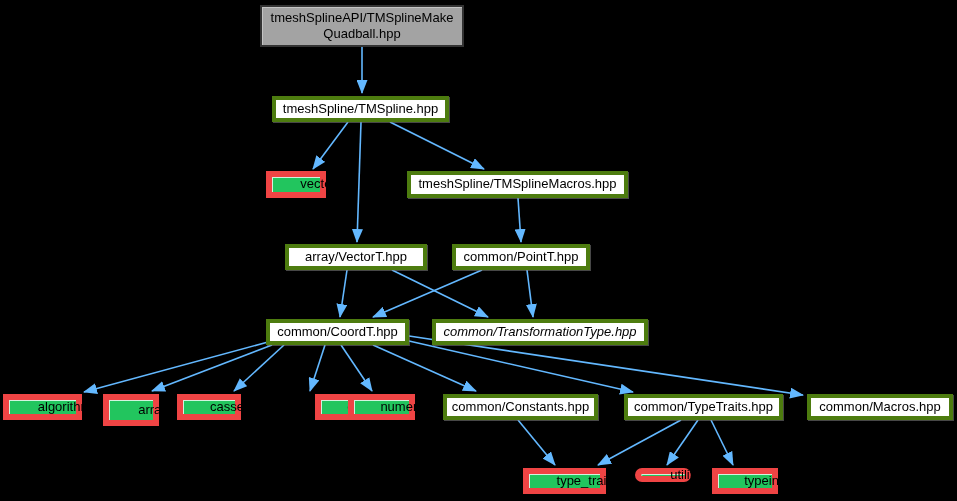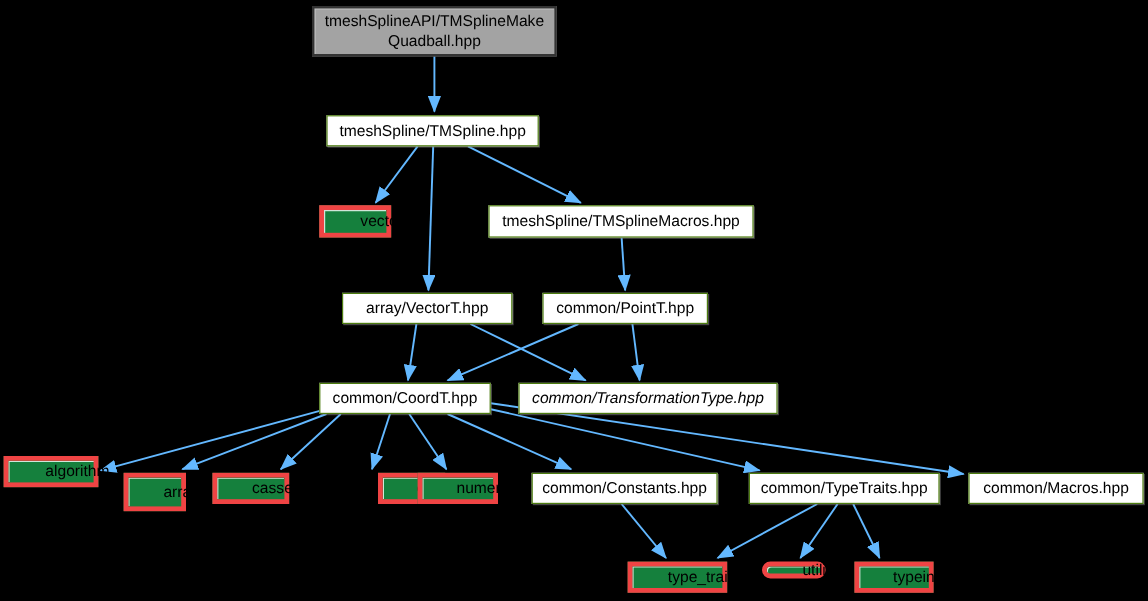--- a/index.html
+++ b/index.html
@@ -15,26 +15,26 @@
     position:absolute;
     display:flex;align-items:center;justify-content:center;
     text-align:center;
     font-size:13px;line-height:1.25;
     color:#000;
     box-sizing:border-box;
     white-space:pre-line;
   }
   .node.file{
     background:#ffffff;
-    border:1px solid #4d7c0f;
+    border:4px solid #4d7c0f;
     box-shadow:1px 1px 0 rgba(130,130,130,.55);
   }
   .node.system{
-    background:#15803d;
-    border:4px solid #ef4444;
+    background:#22c55e;
+    border:6px solid #ef4444;
     box-shadow:inset 1px 1px 0 rgba(255,255,255,.8);
     padding-left:44px;
   }
   .node.current{
     background:#a3a3a3;
     border:2px solid #333333;
     box-shadow:inset 1px 1px 0 rgba(255,255,255,.35);
   }
 </style>
 </head>
@@ -71,21 +71,21 @@
     </svg>
 <div class="node current" style="left: 260px; top: 5px; width: 204px; height: 42px;"><span>tmeshSplineAPI/TMSplineMake
 Quadball.hpp</span></div>
     <div class="node file" style="left: 272px; top: 96px; width: 177px; height: 26px;"><span>tmeshSpline/TMSpline.hpp</span></div>
     <div class="node system" style="left: 266px; top: 171px; width: 60px; height: 27px;"><span>vector</span></div>
     <div class="node file" style="left: 407px; top: 171px; width: 221px; height: 27px;"><span>tmeshSpline/TMSplineMacros.hpp</span></div>
     <div class="node file" style="left: 285px; top: 244px; width: 142px; height: 26px;"><span>array/VectorT.hpp</span></div>
     <div class="node file" style="left: 452px; top: 244px; width: 138px; height: 26px;"><span>common/PointT.hpp</span></div>
     <div class="node file" style="left: 266px; top: 319px; width: 143px; height: 26px;"><span>common/CoordT.hpp</span></div>
     <div class="node file" style="left: 432px; top: 319px; width: 216px; height: 26px; font-style: italic;"><span>common/TransformationType.hpp</span></div>
-    <div class="node system" style="left: 3px; top: 380px; width: 79px; height: 26px; justify-content: center;"><span>algorithm</span></div>
+    <div class="node system" style="left: 3px; top: 394px; width: 79px; height: 26px; justify-content: center;"><span>algorithm</span></div>
     <div class="node system" style="left: 103px; top: 394px; width: 51px; height: 32px;"><span>array</span></div>
     <div class="node system" style="left: 177px; top: 394px; width: 64px; height: 26px;"><span>cassert</span></div>
     <div class="node system" style="left: 267px; top: 394px; width: 56px; height: 26px; margin-left: 48px;"><span>cmath</span></div>
     <div class="node system" style="left: 348px; top: 394px; width: 67px; height: 26px;"><span>numeric</span></div>
     <div class="node file" style="left: 443px; top: 394px; width: 155px; height: 26px;"><span>common/Constants.hpp</span></div>
     <div class="node file" style="left: 624px; top: 394px; width: 159px; height: 26px;"><span>common/TypeTraits.hpp</span></div>
     <div class="node file" style="left: 807px; top: 394px; width: 146px; height: 26px;"><span>common/Macros.hpp</span></div>
     <div class="node system" style="left: 523px; top: 468px; width: 83px; height: 26px;"><span>type_traits</span></div>
     <div class="node system" style="left: 635px; top: 468px; width: 53px; height: 14px; border-radius: 11px;"><span>utility</span></div>
     <div class="node system" style="left: 712px; top: 468px; width: 66px; height: 26px;"><span>typeinfo</span></div>

